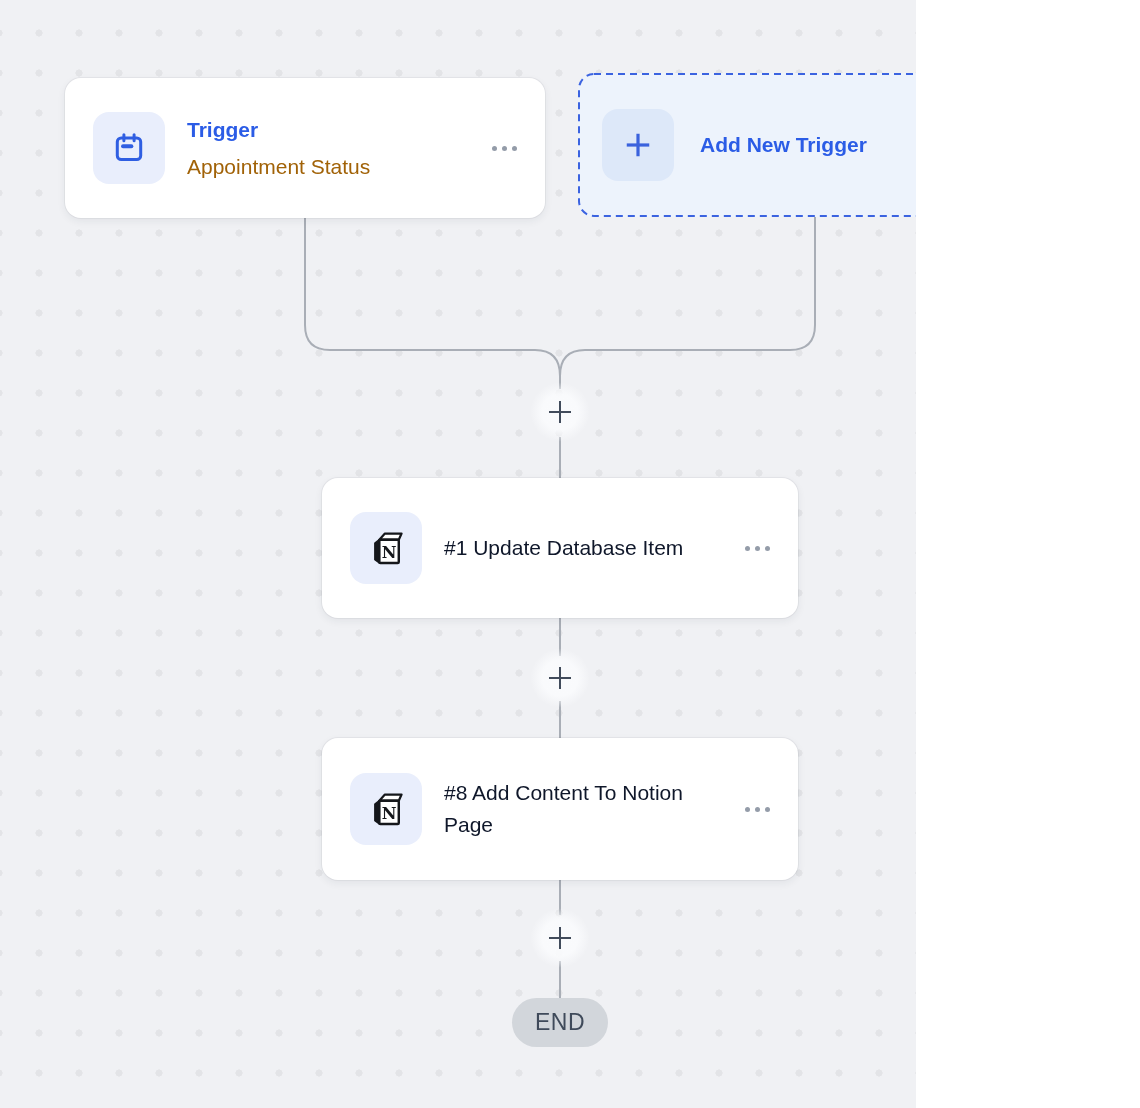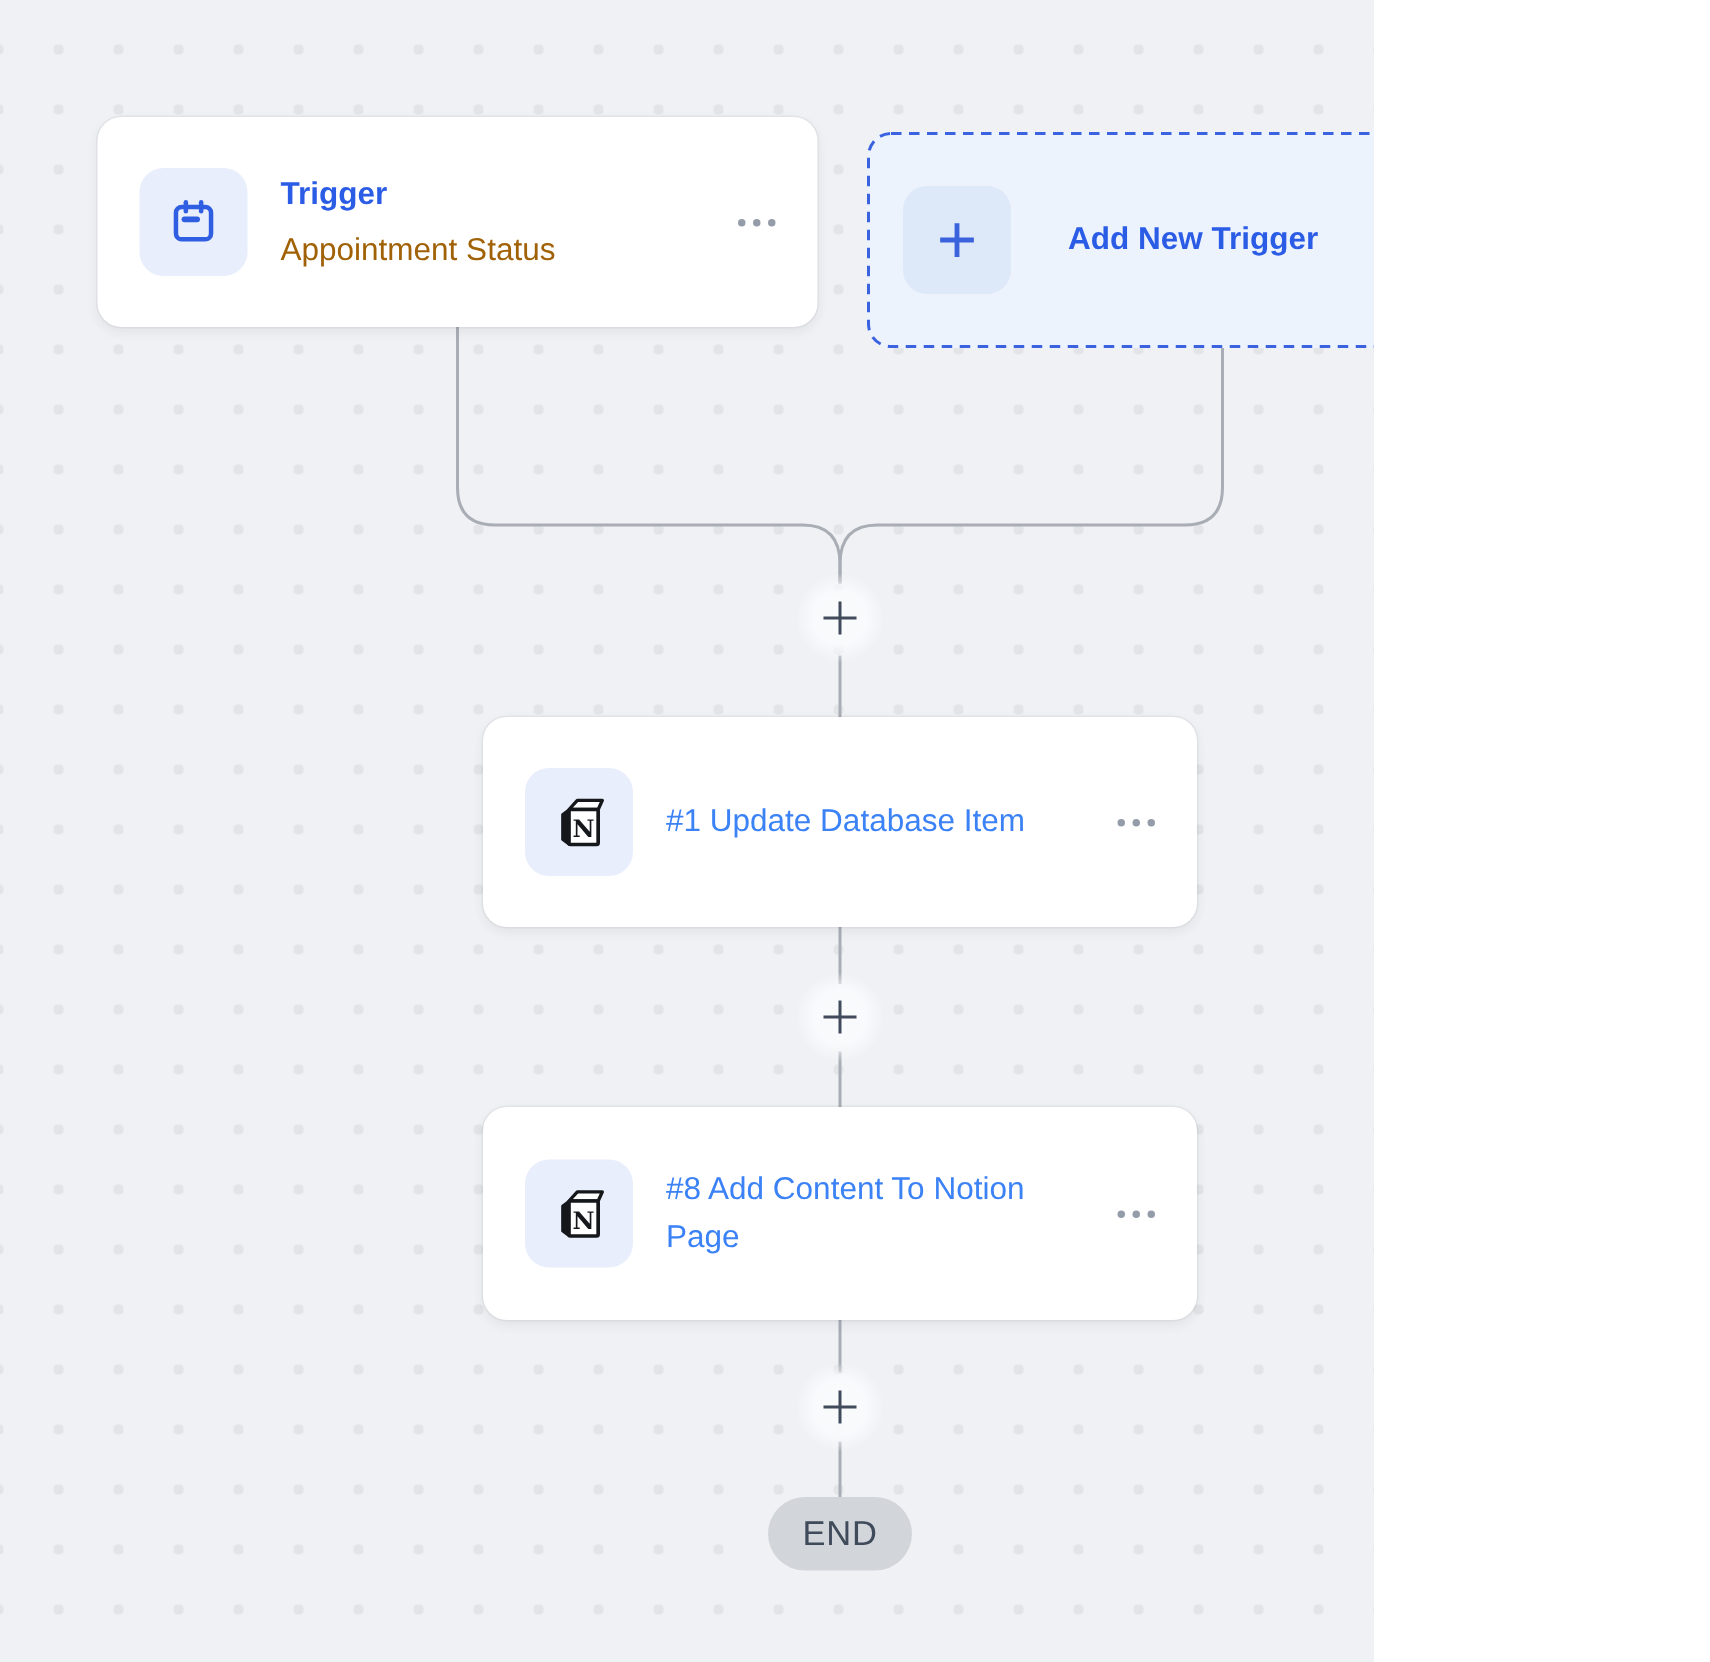--- a/index.html
+++ b/index.html
@@ -50,39 +50,38 @@
   .trigger-card { left: 65px; top: 78px; width: 480px; height: 140px; padding: 0 26px 0 28px; }
   .trigger-texts { margin-left: 22px; flex: 1; min-width: 0; }
   .trigger-title {
     font-size: 21px; font-weight: 700; color: #2b5ce6; line-height: 37px;
   }
   .trigger-subtitle {
     font-size: 21px; font-weight: 400; color: #a16207; line-height: 37px;
   }
 
   .add-card {
-    left: 578px; top: 88px; width: 477px; height: 144px;
+    left: 578px; top: 73px; width: 477px; height: 144px;
     padding: 0 26px 0 24px;
     background: #edf3fc;
     border-radius: 16px;
-    gap: 12px;
   }
   .add-dash-svg { position: absolute; left: 0; top: 0; pointer-events: none; }
   .add-label {
     margin-left: 26px;
     font-size: 21px; font-weight: 700; color: #2b5ce6;
   }
 
   .step-card { left: 322px; top: 478px; width: 476px; height: 140px; padding: 0 26px 0 28px; }
   .step-card-2 { top: 738px; height: 142px; }
   .step-title {
     margin-left: 22px;
     flex: 1;
     max-width: 282px;
-    font-size: 21px; font-weight: 400; color: #3b82f6; line-height: 32px;
+    font-size: 21px; font-weight: 400; color: #0f172a; line-height: 32px;
   }
 
   .ellipsis {
     margin-left: auto;
     display: flex;
     gap: 5px;
     align-items: center;
     cursor: pointer;
     padding: 6px 2px;
   }

